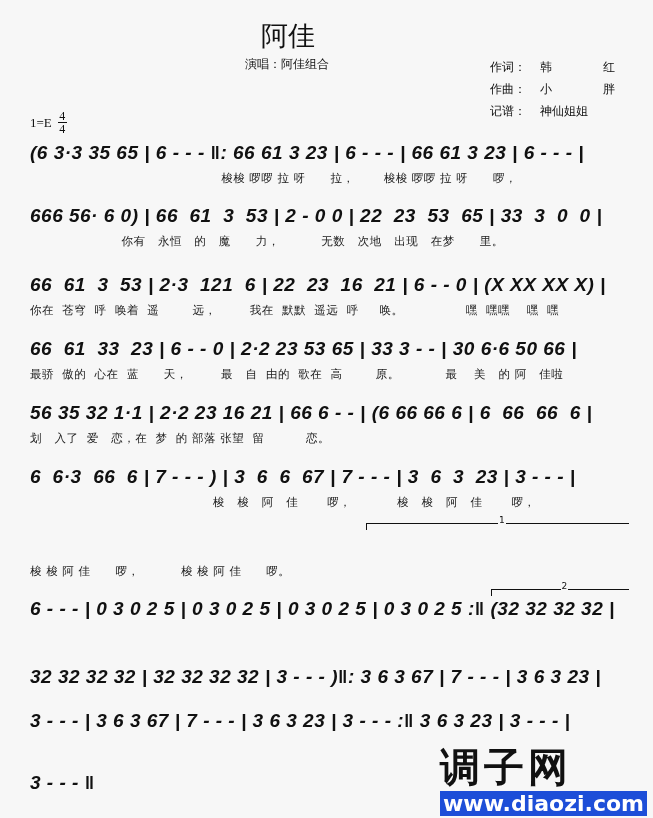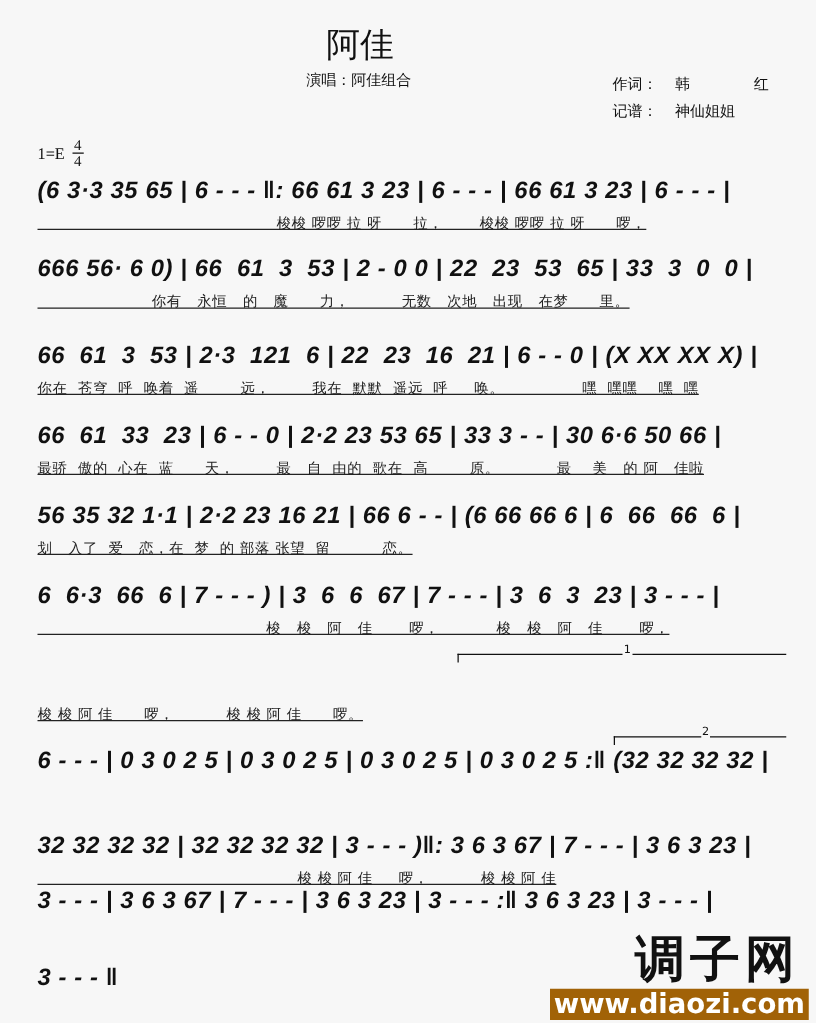--- a/index.html
+++ b/index.html
@@ -17,43 +17,50 @@
   .frac { display: inline-flex; flex-direction: column; align-items: center; font-size: 12px; line-height: 12px; }
   .frac .bar { width: 9px; border-top: 1px solid #111; }
   .line {
     position: absolute; left: 30px; width: 600px; height: 40px;
     font-family: "Liberation Sans", sans-serif; font-weight: bold; font-size: 19px; white-space: pre;
     letter-spacing: 0.5px;
   }
   .notes { position: absolute; left: 0; top: 0; white-space: pre; font-style: italic; }
   .lyrics {
     position: absolute; left: 0; top: 29px; font-family: "DejaVu Sans", sans-serif; font-weight: normal;
-    font-size: 11.5px; white-space: pre; color: #222; text-decoration: underline;
+    font-size: 11.5px; white-space: pre; color: #222;
   }
   .volta { position: absolute; border-top: 1px solid #111; border-left: 1px solid #111; height: 6px; font-size: 9px; }
   .volta span { position: absolute; top: -9px; left: 50%; background: #f7f7f7; padding: 0 1px; font-family: "DejaVu Sans", sans-serif; font-weight: normal; }
-  .watermark { position: absolute; left: 440px; top: 740px; width: 200px; text-align: right; }
+  .watermark { position: absolute; left: 440px; top: 740px; width: 200px; text-align: left; }
   .wm-cn { font-size: 40px; font-weight: bold; letter-spacing: 4px; color: #111; font-family: "DejaVu Sans", sans-serif; }
-  .wm-url { background: #a16207; color: #fff; font-size: 22px; font-weight: bold; font-family: "DejaVu Sans", sans-serif; padding: 0 3px; margin-top: -4px; display: inline-block; }
+  .wm-url { background: #1d4ed8; color: #fff; font-size: 22px; font-weight: bold; font-family: "DejaVu Sans", sans-serif; padding: 0 3px; margin-top: -4px; display: inline-block; }
 </style>
 </head>
 <body>
 
 <div class="title">阿佳</div>
 
 <div class="singer">
   <span>演唱：</span><span>阿佳组合</span>
 </div>
 
 <div class="credits">
   <div class="credit-row">
     <span class="cl">作词：</span>
     <span class="cv">
         <span>韩</span>
         <span>红</span>
+      </span>
+  </div>
+  <div class="credit-row">
+    <span class="cl">作曲：</span>
+    <span class="cv">
+        <span>小</span>
+        <span>胖</span>
       </span>
   </div>
   <div class="credit-row">
     <span class="cl">记谱：</span>
     <span>神仙姐姐</span>
   </div>
 </div>
 
 <div class="key">
   <span>1=E</span>
@@ -98,21 +105,20 @@
 <div class="line" style="top:598px">
   <div class="notes">6 - - - | 0 3 0 2 5 | 0 3 0 2 5 | 0 3 0 2 5 | 0 3 0 2 5 :‖ (32 32 32 32 |</div>
   <div class="lyrics"></div>
 </div>
 <div class="volta" style="left:491px; top:589px; width:137px;">
     <span>2</span>
   </div>
 
 <div class="line" style="top:666px">
   <div class="notes">32 32 32 32 | 32 32 32 32 | 3 - - - )‖: 3 6 3 67 | 7 - - - | 3 6 3 23 |</div>
-  <div class="lyrics">                                                  梭 梭 阿 佳     啰，          梭 梭 阿 佳</div>
 </div>
 <div class="line" style="top:710px">
   <div class="notes">3 - - - | 3 6 3 67 | 7 - - - | 3 6 3 23 | 3 - - - :‖ 3 6 3 23 | 3 - - - |</div>
 </div>
 <div class="line" style="top:772px">
   <div class="notes">3 - - - ‖</div>
   <div class="lyrics"></div>
 </div>
 
 <div class="watermark">

